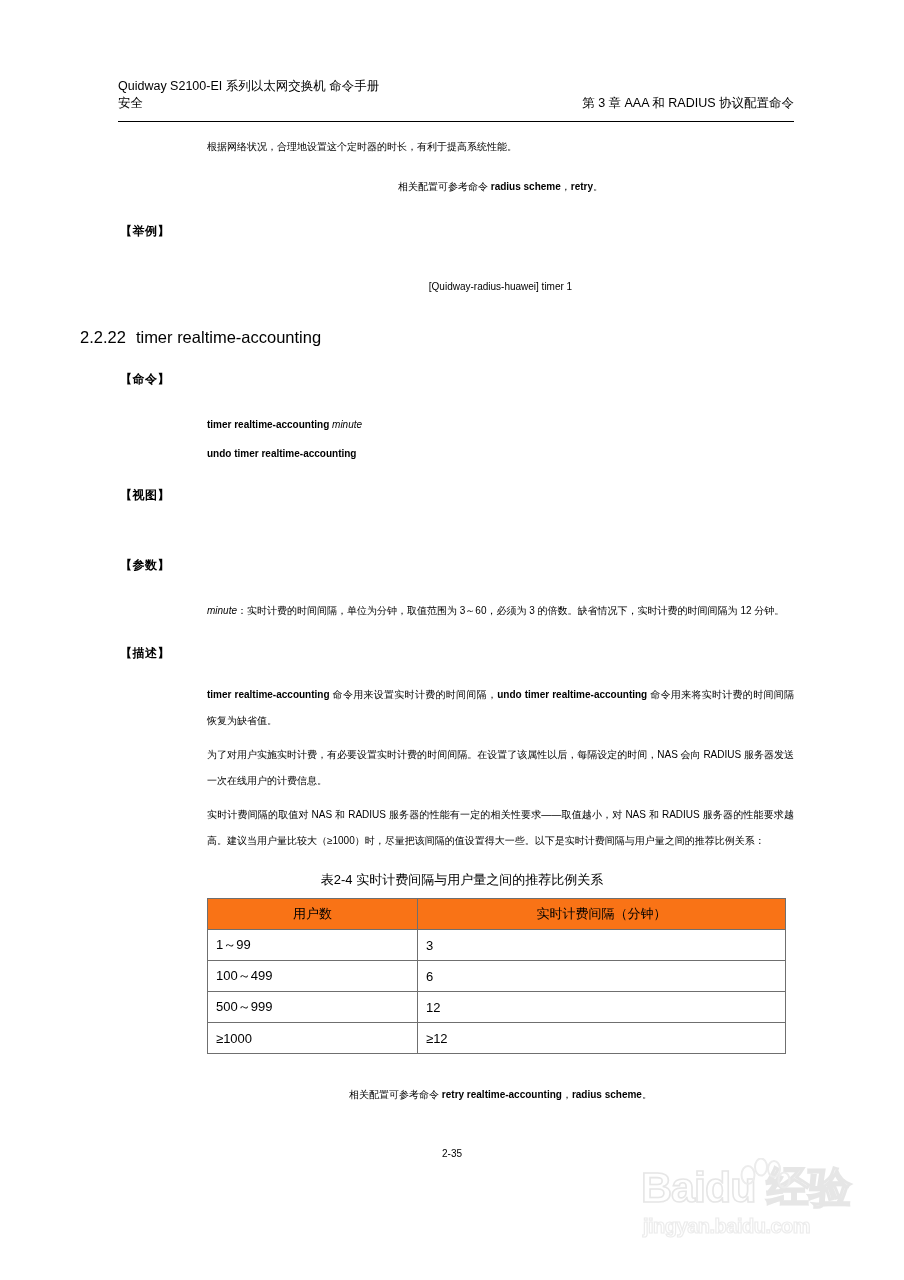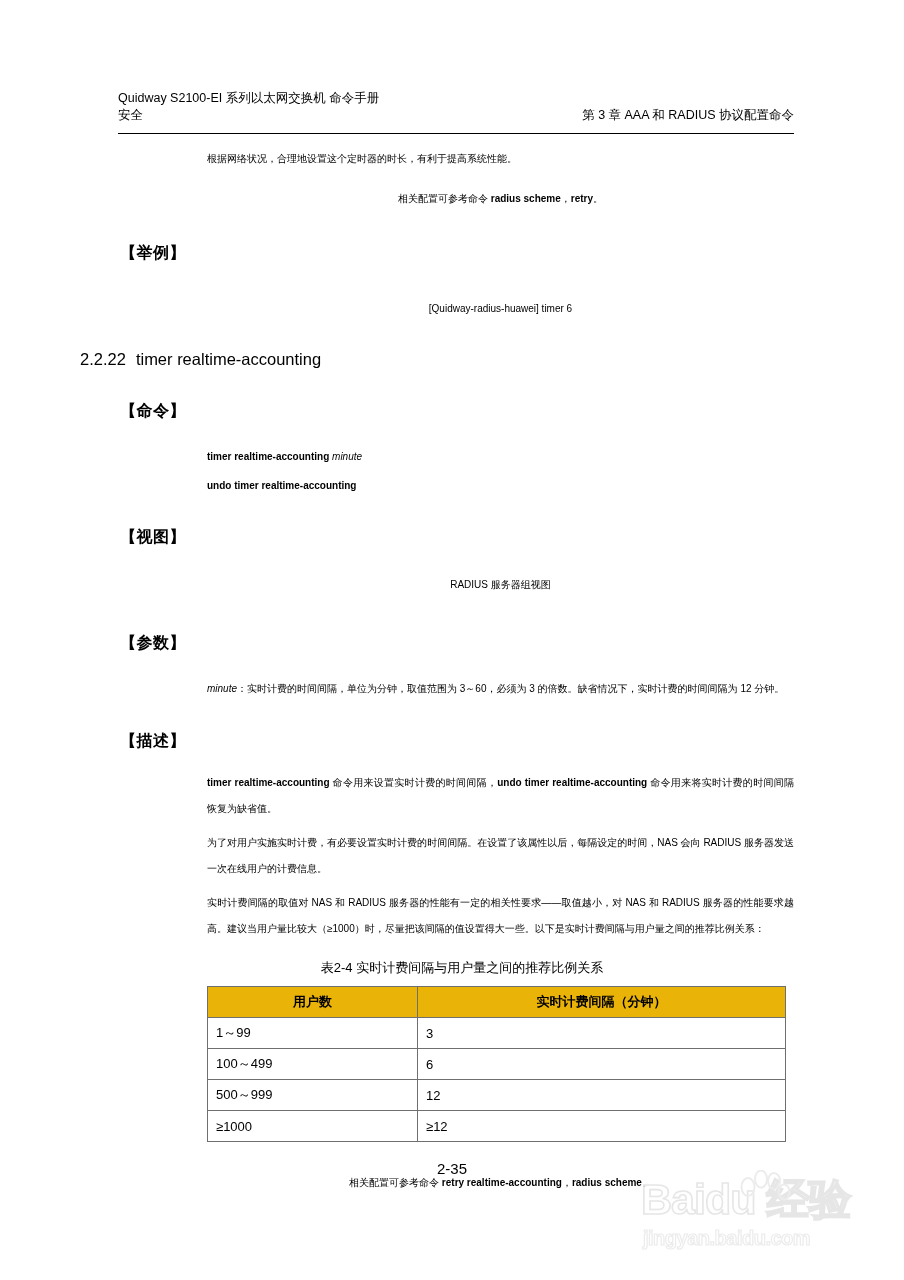--- a/index.html
+++ b/index.html
@@ -11,21 +11,21 @@
     width: 904px;
     height: 1280px;
     position: relative;
     font-family: "Liberation Sans", "DejaVu Sans", sans-serif;
     color: #000000;
     overflow: hidden;
   }
 
   .page {
     position: absolute;
-    left: 0; top: 12px;
+    left: 0; top: 0;
     width: 904px;
     height: 1268px;
   }
 
   
   .runhead {
     position: absolute;
     left: 118px;
     top: 78px;
     width: 676px;
@@ -56,25 +56,24 @@
   
   .content {
     position: absolute;
     left: 0;
     top: 134px;
     width: 904px;
   }
 
   .blk-label {
     margin-left: 120px;
-    font-size: 16px;
+    font-size: 12px;
     font-weight: bold;
     line-height: 22px;
     letter-spacing: 0.5px;
-    margin-top: 10px;
   }
 
   .para {
     margin-left: 207px;
     margin-right: 110px;
     font-size: 10px;
     line-height: 26px;
     text-align: justify;
     text-justify: inter-ideograph;
   }
@@ -134,36 +133,36 @@
   }
   table.data th,
   table.data td {
     border: 1px solid #6f6f6f;
     height: 30px;
     padding: 0 8px;
     font-weight: normal;
     vertical-align: middle;
   }
   table.data thead th {
-    background: #eab308;
+    background: #f97316;
     text-align: center;
-    font-weight: bold;
+    font-weight: normal;
   }
   table.data col.c1 { width: 210px; }
   table.data col.c2 { width: 368px; }
   table.data td { text-align: left; }
 
   
   .page-number {
     position: absolute;
     left: 0;
     top: 1148px;
     width: 904px;
     text-align: center;
-    font-size: 15px;
+    font-size: 10px;
   }
 
   
   .watermark {
     position: absolute;
     left: 641px;
     top: 1158px;
     width: 250px;
     height: 86px;
     pointer-events: none;
@@ -227,21 +226,21 @@
 
     <div class="spacer-20"></div>
 
     <div class="blk-label">【举例】</div>
 
     <div class="spacer-22"></div>
 
 
     <div class="spacer-10"></div>
 
-    <div class="para nojust">[Quidway-radius-huawei] timer 6</div>
+    <div class="para nojust">[Quidway-radius-huawei] timer 1</div>
 
     <div class="spacer-24"></div>
 
     <div class="section-heading">
       <span class="num">2.2.22</span><span>timer realtime-accounting</span>
     </div>
 
     <div class="spacer-18"></div>
 
     <div class="blk-label">【命令】</div>
@@ -253,21 +252,20 @@
       <span class="arg">minute</span>
     </div>
     <div class="cmd-line">undo timer realtime-accounting</div>
 
     <div class="spacer-16"></div>
 
     <div class="blk-label">【视图】</div>
 
     <div class="spacer-24"></div>
 
-    <div class="para nojust">RADIUS 服务器组视图</div>
 
     <div class="spacer-24"></div>
 
     <div class="blk-label">【参数】</div>
 
     <div class="spacer-22"></div>
 
     <div class="para">
       <i>minute</i><span>：实时计费的时间间隔，单位为分钟，取值范围为 3～60，必须为 3 的倍数。缺省情况下，实时计费的时间间隔为 12 分钟。</span>
     </div>

